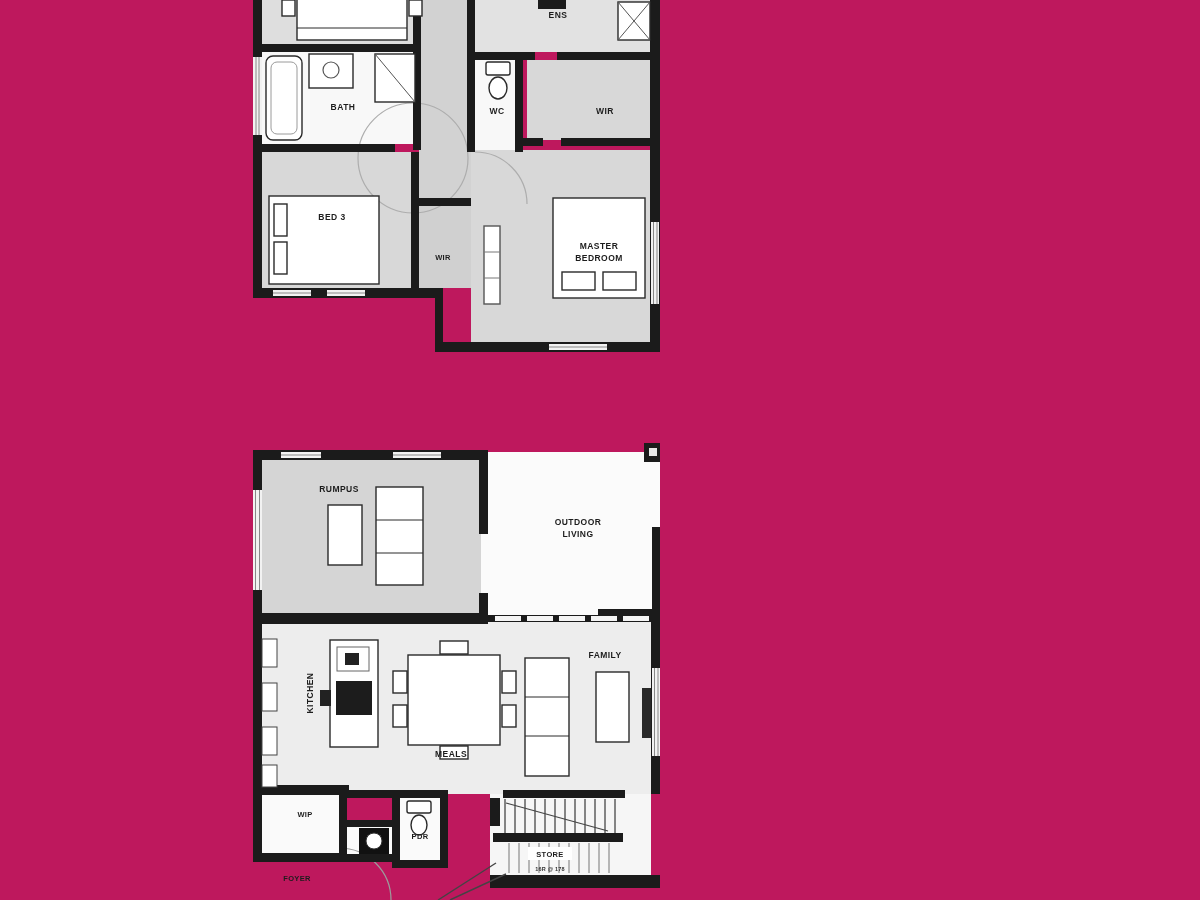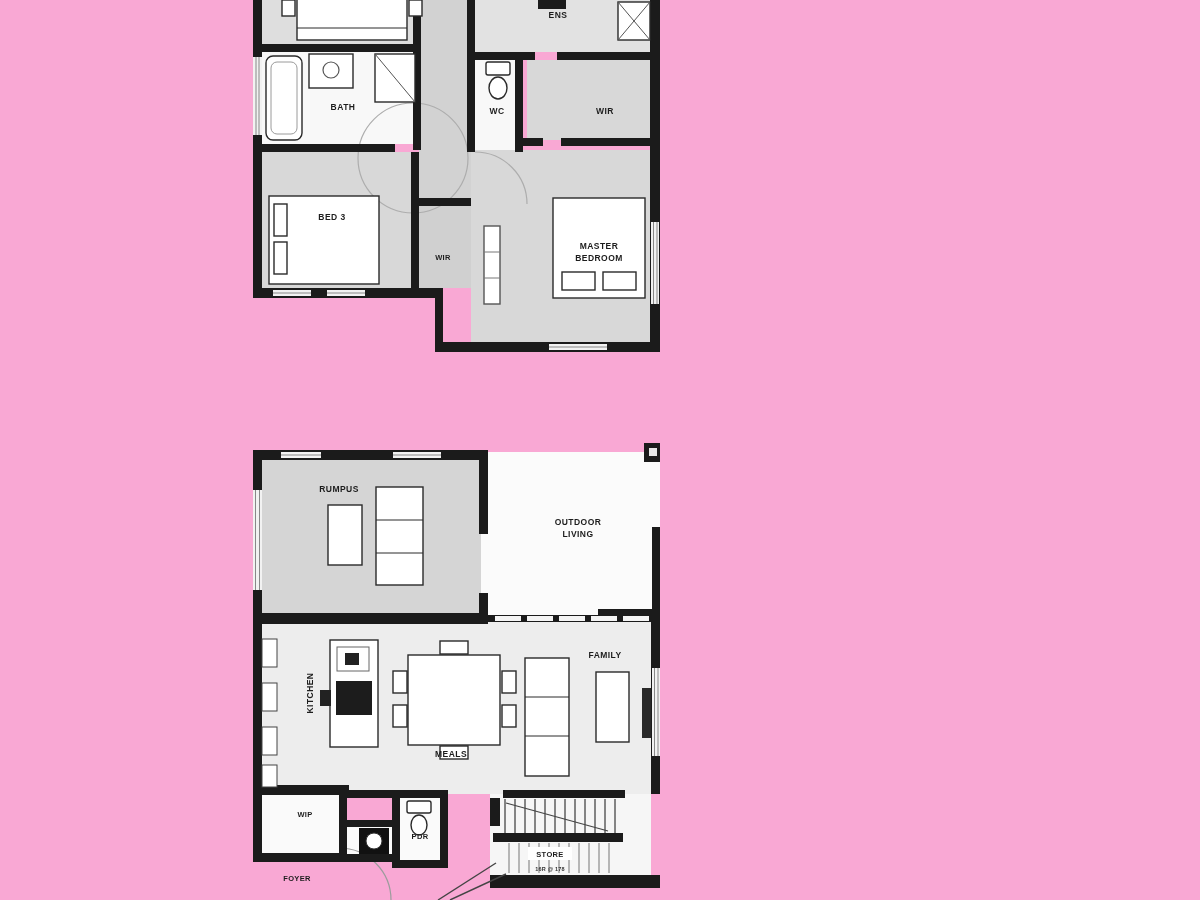--- a/index.html
+++ b/index.html
@@ -1,16 +1,16 @@
 <!DOCTYPE html>
 <html><head>
 <meta charset="utf-8">
 <style>
   html,body{margin:0;padding:0;background:#ffffff;}
-  .screen{position:relative;width:1200px;height:900px;background:#f9a8d4;overflow:hidden;
+  .screen{position:relative;width:1200px;height:900px;background:#be185d;overflow:hidden;
           font-family:"Liberation Sans",sans-serif;}
   svg.plan{position:absolute;filter:blur(.75px);}
   text{font-family:"Liberation Sans",sans-serif;font-weight:bold;fill:#1d1d1d;}
   .lbl{font-size:8.5px;letter-spacing:.45px;}
   .lbl-sm{font-size:7.5px;letter-spacing:.35px;}
   .note{font-size:5.5px;letter-spacing:.2px;fill:#333;font-weight:bold;}
 </style>
 </head>
 <body>
 

